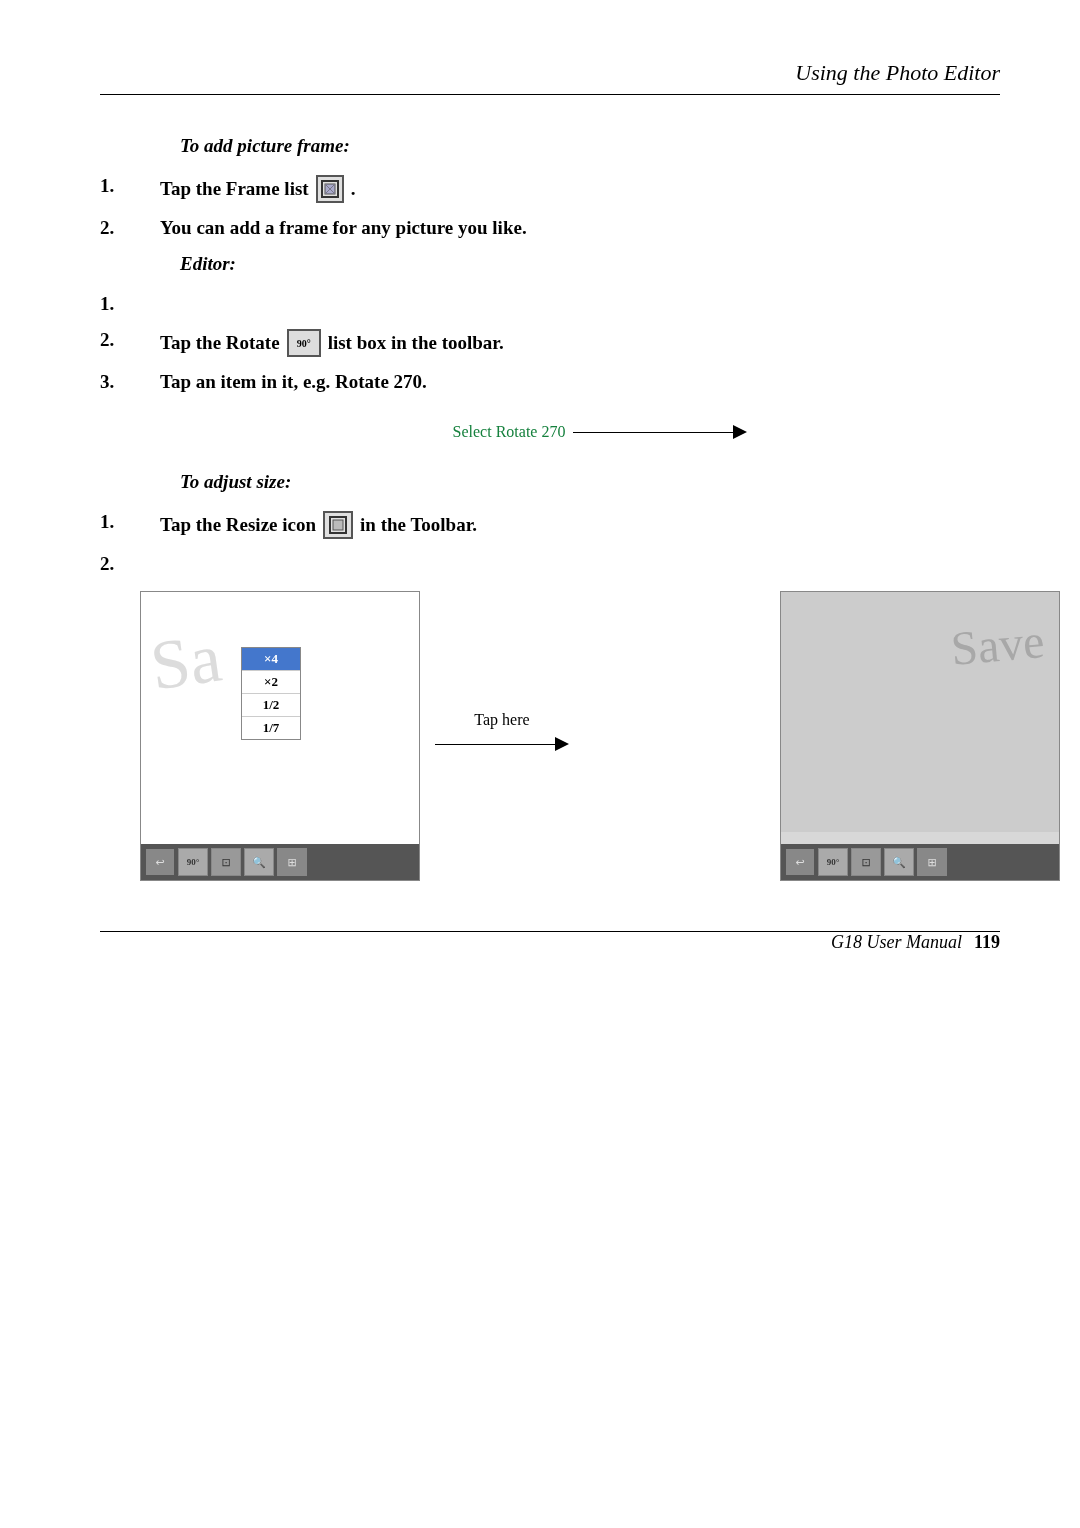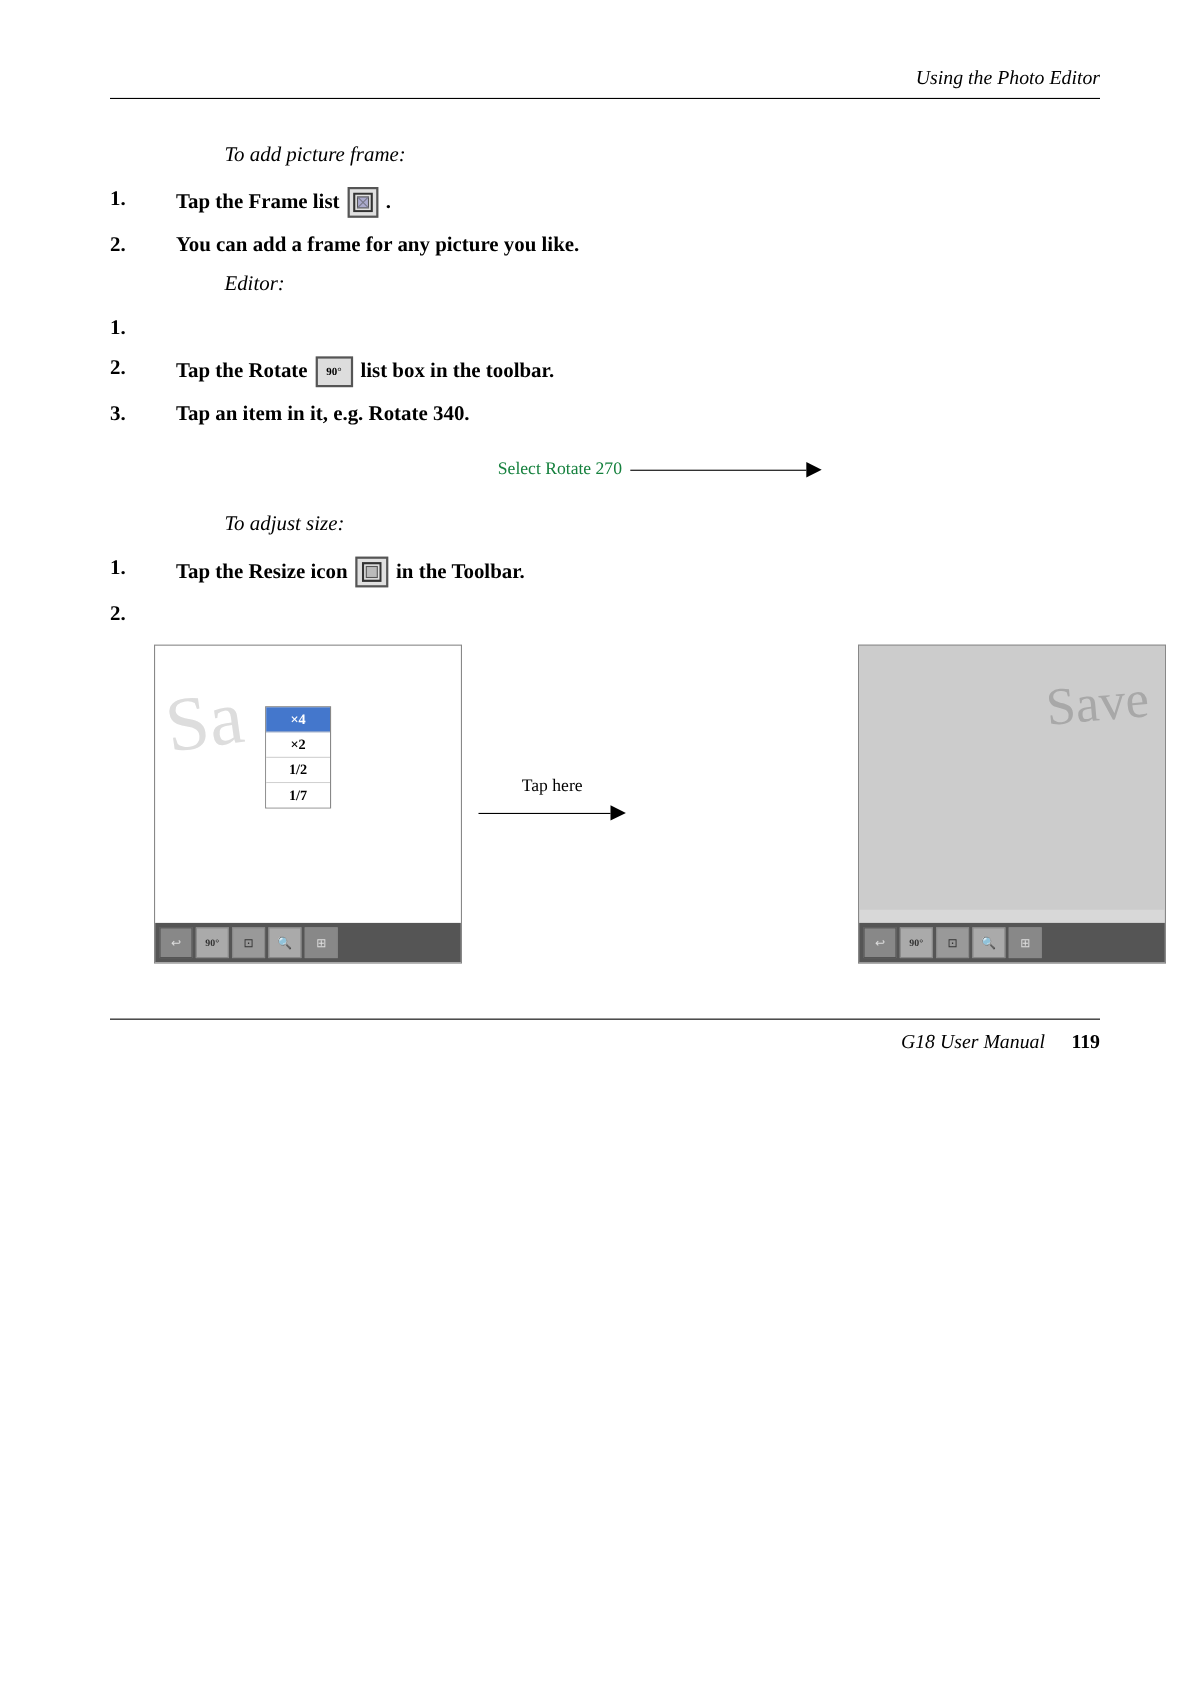--- a/index.html
+++ b/index.html
@@ -24,37 +24,37 @@
 
     
     .header {
       display: flex;
       justify-content: flex-end;
       margin-bottom: 8px;
     }
 
     .header-title {
       font-style: italic;
-      font-size: 18px;
+      font-size: 22px;
       color: #000;
     }
 
     .header-divider {
       border: none;
       border-top: 1px solid #000;
       margin-bottom: 40px;
     }
 
     
     .section-heading {
-      font-weight: normal;
+      font-weight: bold;
       font-style: italic;
       font-size: 19px;
       margin-bottom: 18px;
-      margin-left: 104px;
+      margin-left: 80px;
     }
 
     
     .numbered-list {
       list-style: none;
       margin-left: 0;
       margin-bottom: 12px;
     }
 
     .numbered-list li {
@@ -282,22 +282,21 @@
     .footer-divider {
       border: none;
       border-top: 1px solid #000;
       margin-top: 30px;
     }
 
     .footer {
       display: flex;
       justify-content: flex-end;
       align-items: center;
-      margin-top: 10px;
-      gap: 24px;
+      gap: 12px;
     }
 
     .footer-manual {
       font-style: italic;
       font-size: 18px;
     }
 
     .footer-page {
       font-weight: bold;
       font-size: 18px;
@@ -364,21 +363,21 @@
 
           <span class="rotate-icon" style="display:inline-flex;align-items:center;justify-content:center;width:34px;height:28px;border:2px solid #555;background:#ddd;vertical-align:middle;margin:0 3px;font-size:10px;font-weight:bold;">
             90°
           </span>
           <span>list box in the toolbar.</span>
         </span>
       </li>
       <li>
         <span class="list-number">3.</span>
         <span class="list-content">
-          <span>Tap an item in it, e.g. Rotate 340.</span>
+          <span>Tap an item in it, e.g. Rotate 270.</span>
         </span>
       </li>
     </ol>
   </div>
 
   <div class="arrow-diagram">
     <span class="arrow-label">Select Rotate  270</span>
     <div class="arrow-line">
       <div class="arrow-line-body"></div>
       <div class="arrow-head"></div>

